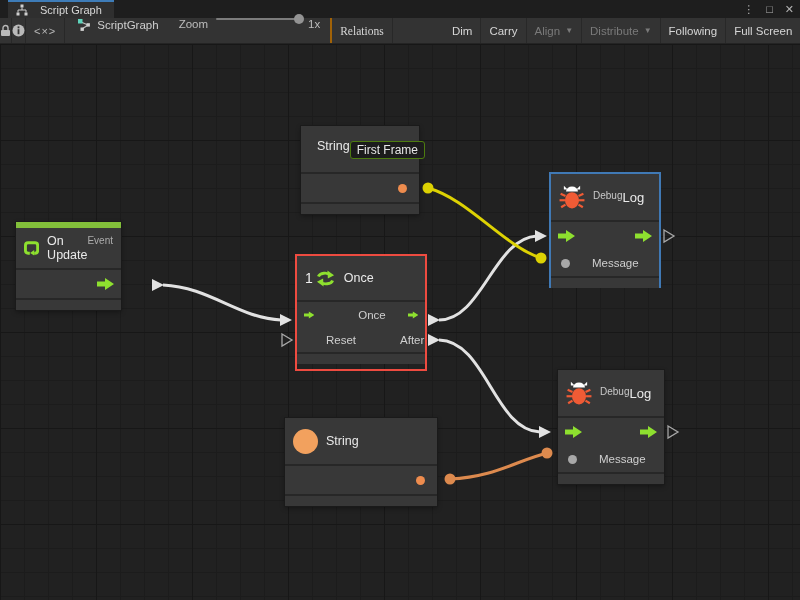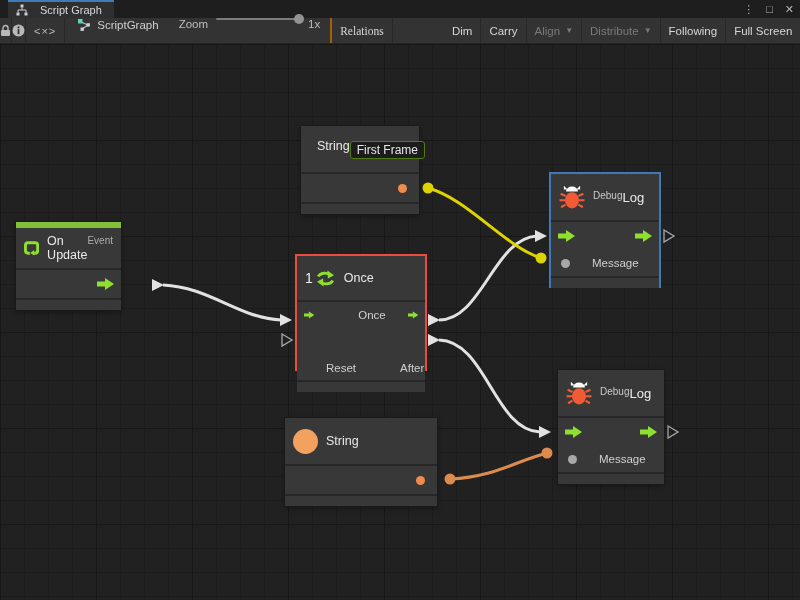--- a/index.html
+++ b/index.html
@@ -217,21 +217,21 @@
       <div class="row" style="height:25px;">
         <svg width="17" height="12" viewBox="0 0 17 12">
           <polygon points="0,3.5 8,3.5 8,0 17,6 8,12 8,8.5 0,8.5" fill="#8ee02f"></polygon>
         </svg>
         <span class="flex1"></span>
         <span class="portlabel">Once</span>
         <svg width="17" height="12" viewBox="0 0 17 12">
           <polygon points="0,3.5 8,3.5 8,0 17,6 8,12 8,8.5 0,8.5" fill="#8ee02f"></polygon>
         </svg>
       </div>
-      <div class="row" style="height:25px;margin-top:28px;">
+      <div class="row" style="height:25px;">
         <svg width="17" height="12" viewBox="0 0 17 12">
           <polygon points="0,3.5 8,3.5 8,0 17,6 8,12 8,8.5 0,8.5" fill="#8ee02f"></polygon>
         </svg>
         <span class="portlabel">Reset</span>
         <span class="flex1"></span>
         <span class="portlabel">After</span>
         <svg width="17" height="12" viewBox="0 0 17 12">
           <polygon points="0,3.5 8,3.5 8,0 17,6 8,12 8,8.5 0,8.5" fill="#8ee02f"></polygon>
         </svg>
       </div>

